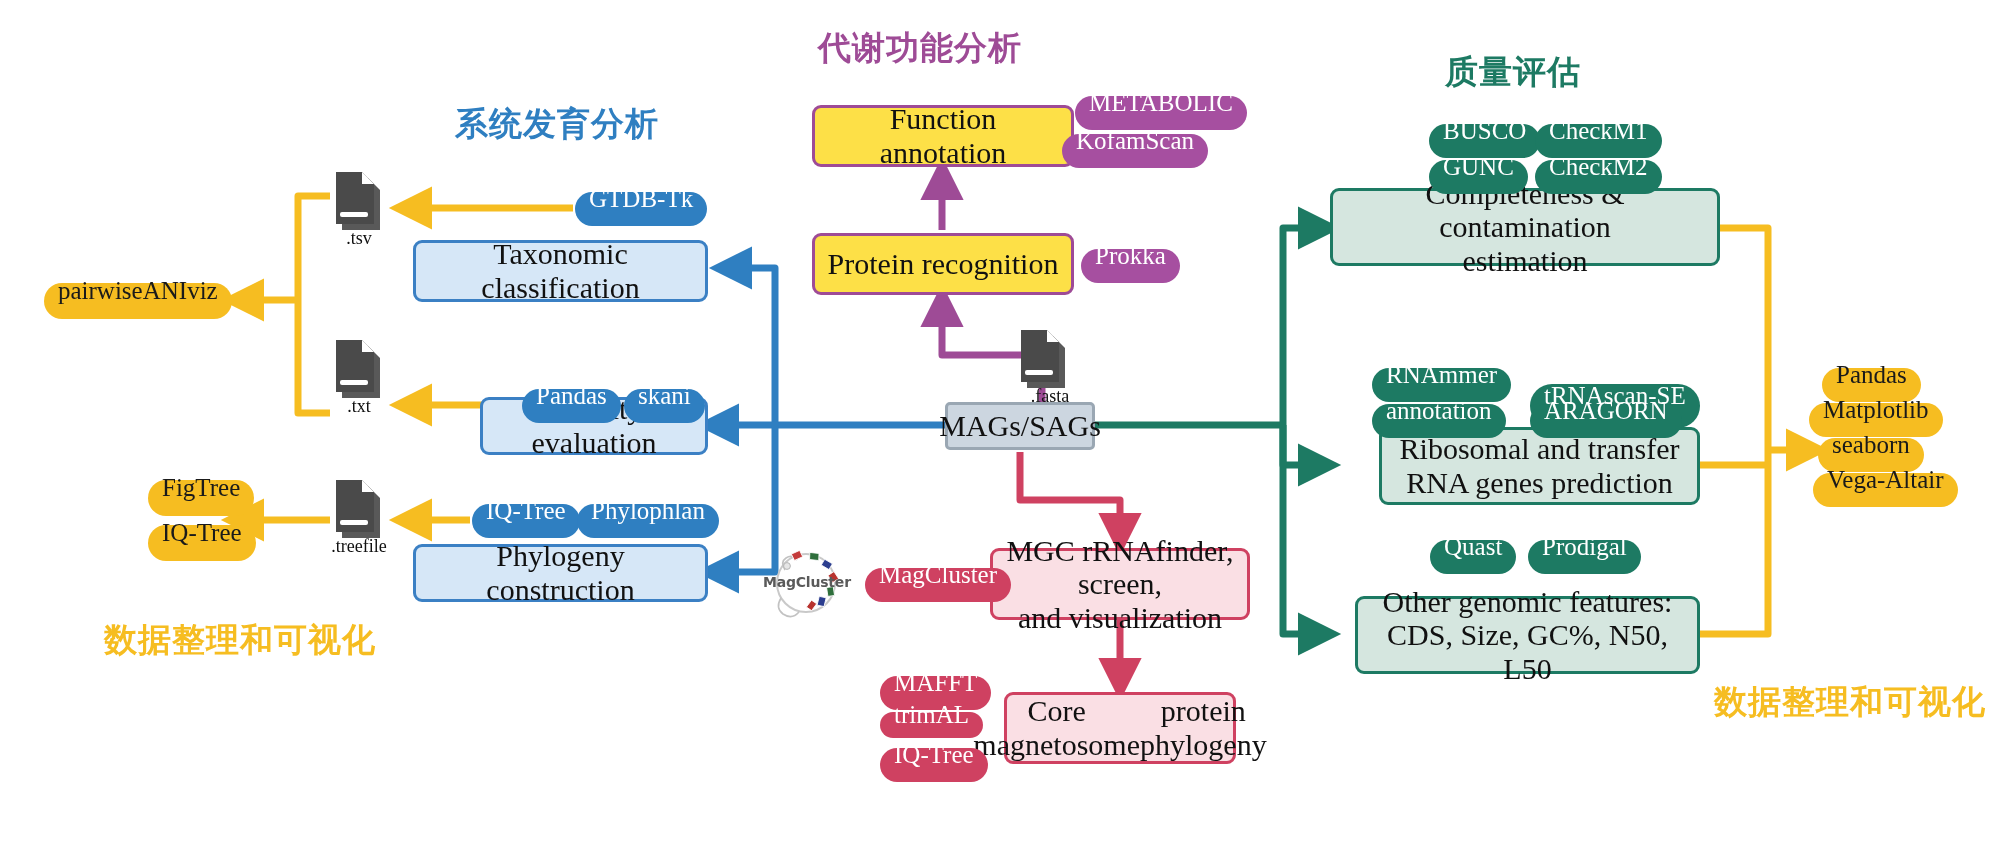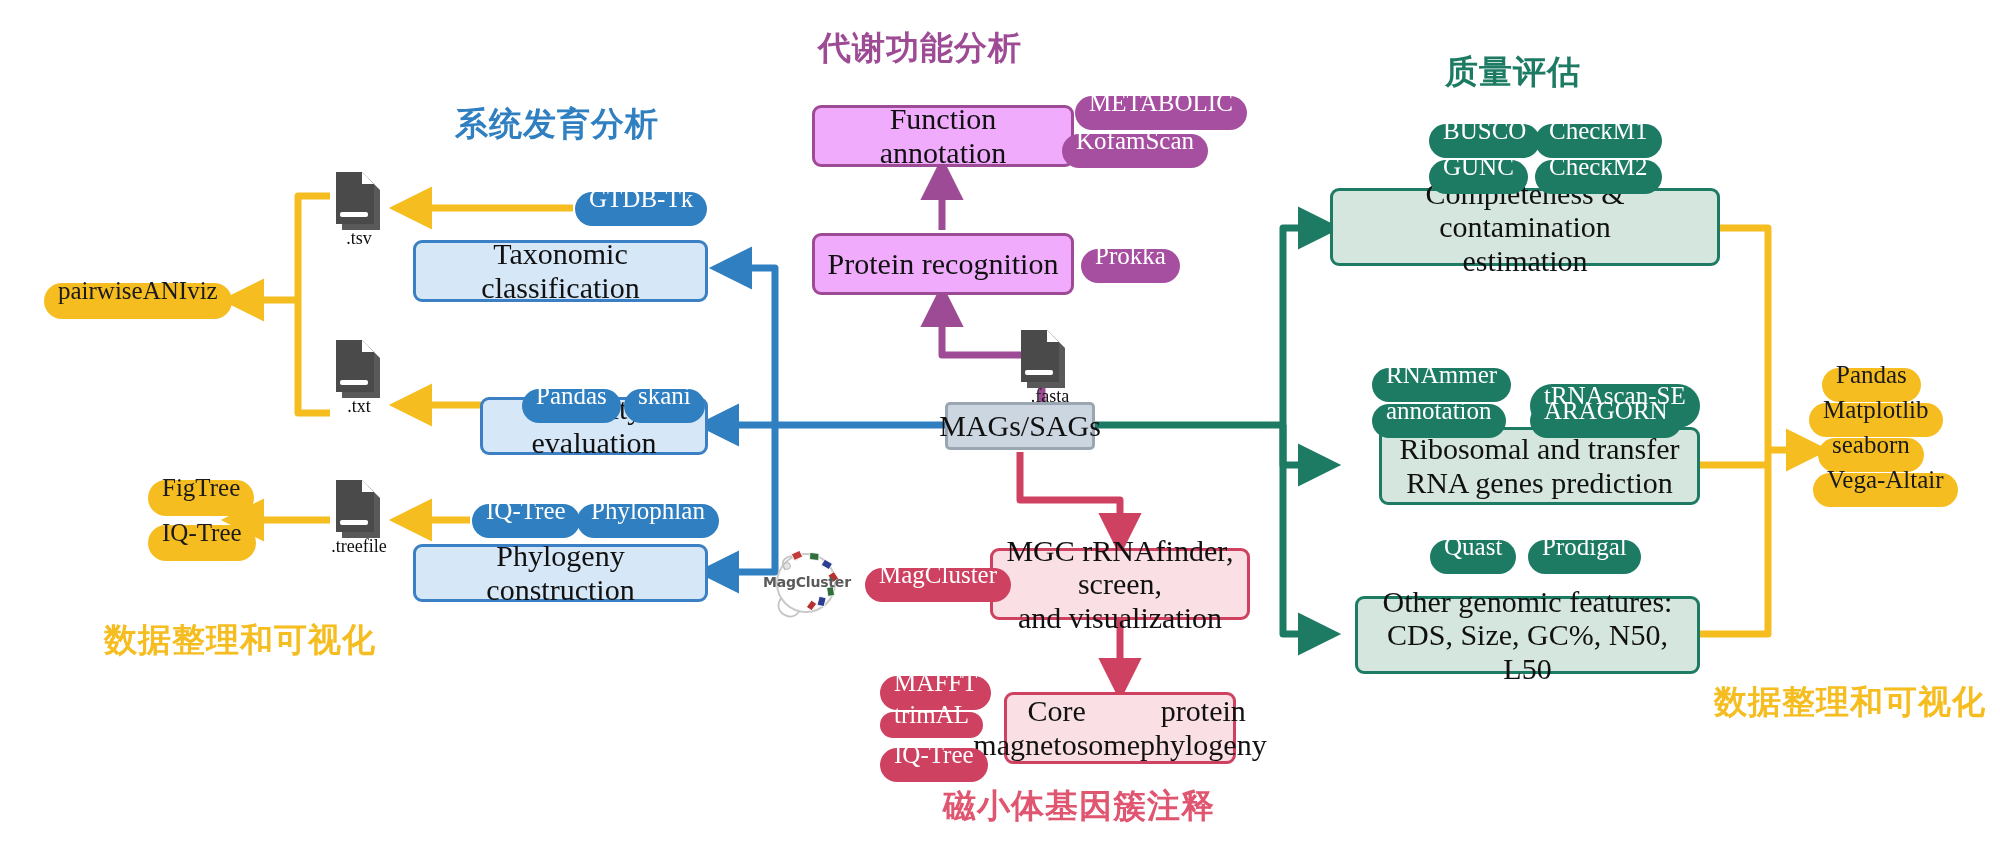--- a/index.html
+++ b/index.html
@@ -30,21 +30,21 @@
   }
   
   .box {
     border-radius: 9px;
     border-width: 3px; border-style: solid;
     padding: 6px 10px;
     font-size: 30px;
   }
   .box.blue   { background:#d6e7f7; border-color:#3b80c4; }
   .box.grey   { background:#ccd6e0; border-color:#9aa7b3; border-radius:5px; }
-  .box.purple { background:#f0abfc; border-color:#9e4b96; }
+  .box.purple { background:#fde047; border-color:#9e4b96; }
   .box.green  { background:#d5e6df; border-color:#1d7a63; }
   .box.red    { background:#fadfe4; border-color:#cf4161; }
 
   
   .pill {
     border-radius: 999px;
     font-size: 25px;
     color: #ffffff;
     padding: 3px 14px 23px 14px;
     white-space: nowrap;
@@ -146,21 +146,20 @@
       <path d="M1020,452 L1020,500 L1120,500 L1120,545" stroke="#cf4161" marker-end="url(#ah-red)"></path>
       <path d="M1120,620 L1120,690" stroke="#cf4161" marker-end="url(#ah-red)"></path>
     </g>
   </svg>
 
   <div class="heading purple" style="left:920px; top:26px; transform:translateX(-50%);">代谢功能分析</div>
   <div class="heading blue" style="left:557px; top:102px; transform:translateX(-50%);">系统发育分析</div>
   <div class="heading green" style="left:1513px; top:50px; transform:translateX(-50%);">质量评估</div>
   <div class="heading yellow" style="left:104px; top:618px;">数据整理和可视化</div>
   <div class="heading yellow" style="left:1714px; top:680px;">数据整理和可视化</div>
-  <div class="heading red" style="left:1079px; top:784px; transform:translateX(-50%);">磁小体基因簇注释</div>
 
   <div class="node box grey" style="left:945px; top:402px; width:150px; height:48px;">MAGs/SAGs</div>
 
   <div class="fileicon" style="left:1015px; top:328px;">
     <svg viewBox="0 0 58 66" width="58" height="66">
       <path d="M12,8 h26 l12,12 v40 h-38 z" fill="#595959"></path>
       <path d="M6,2 h26 l12,12 v40 h-38 z" fill="#4a4a4a"></path>
       <path d="M32,2 l12,12 h-12 z" fill="#ffffff"></path>
       <rect x="10" y="42" width="28" height="5" rx="2" fill="#ffffff"></rect>
     </svg>

